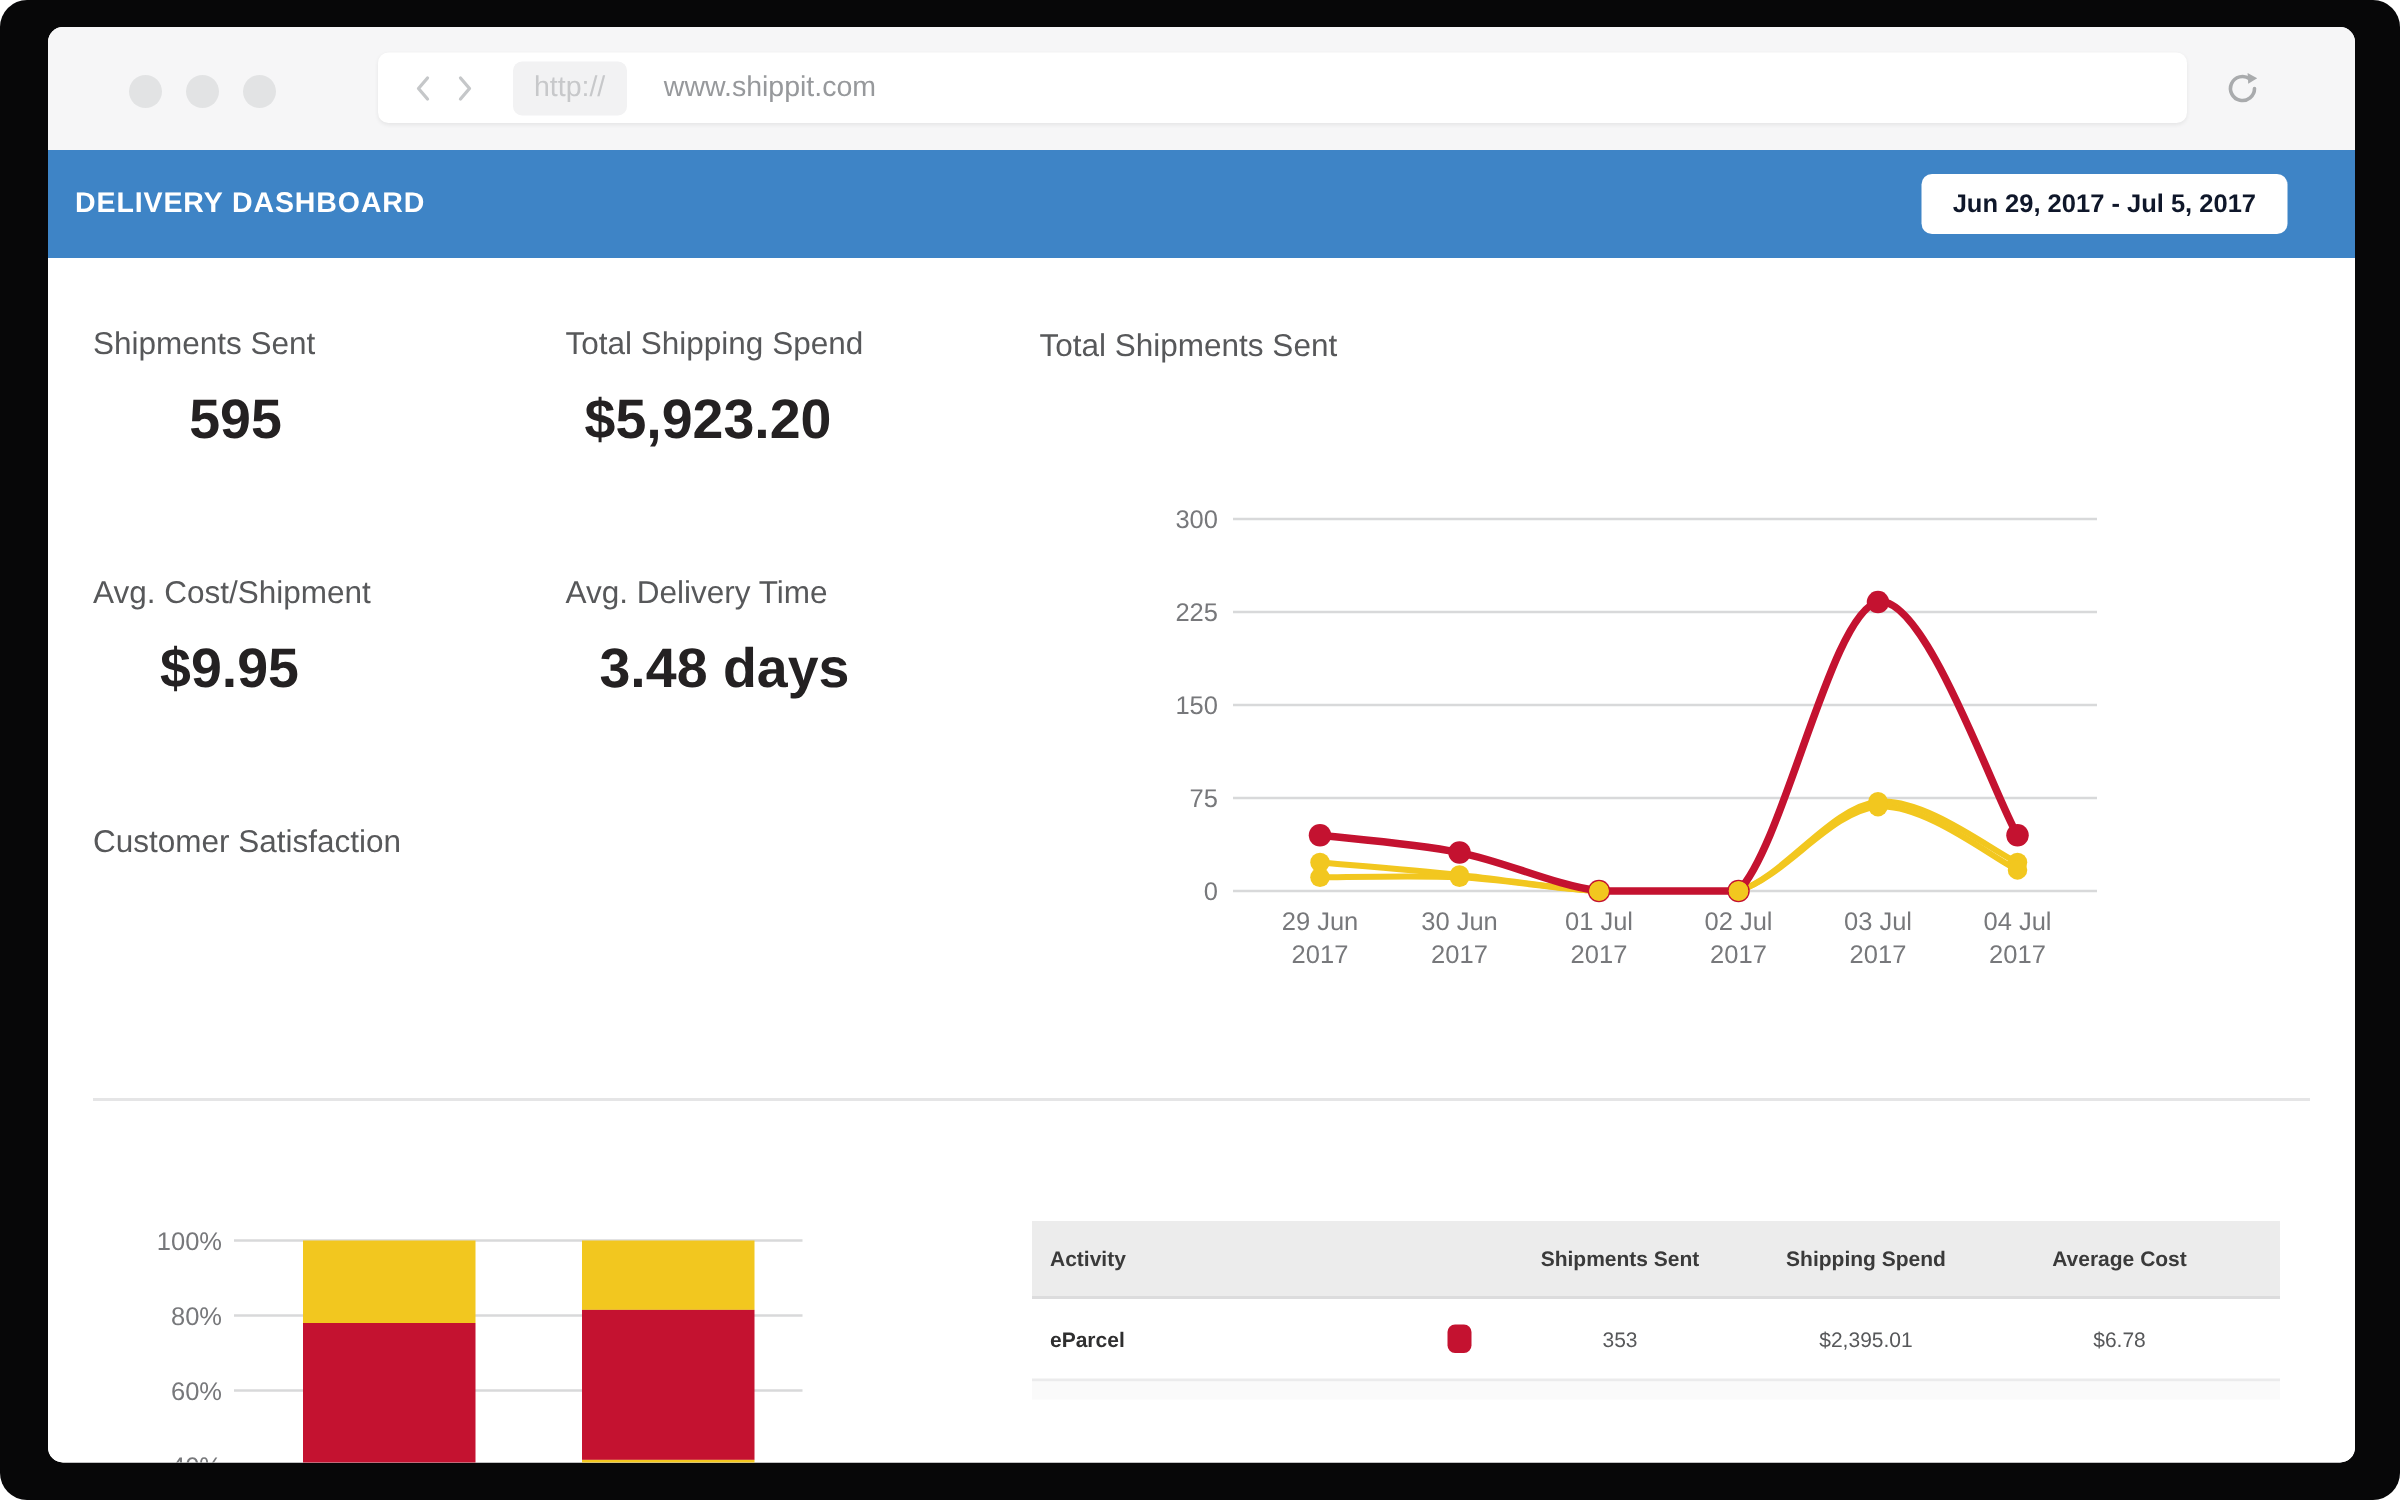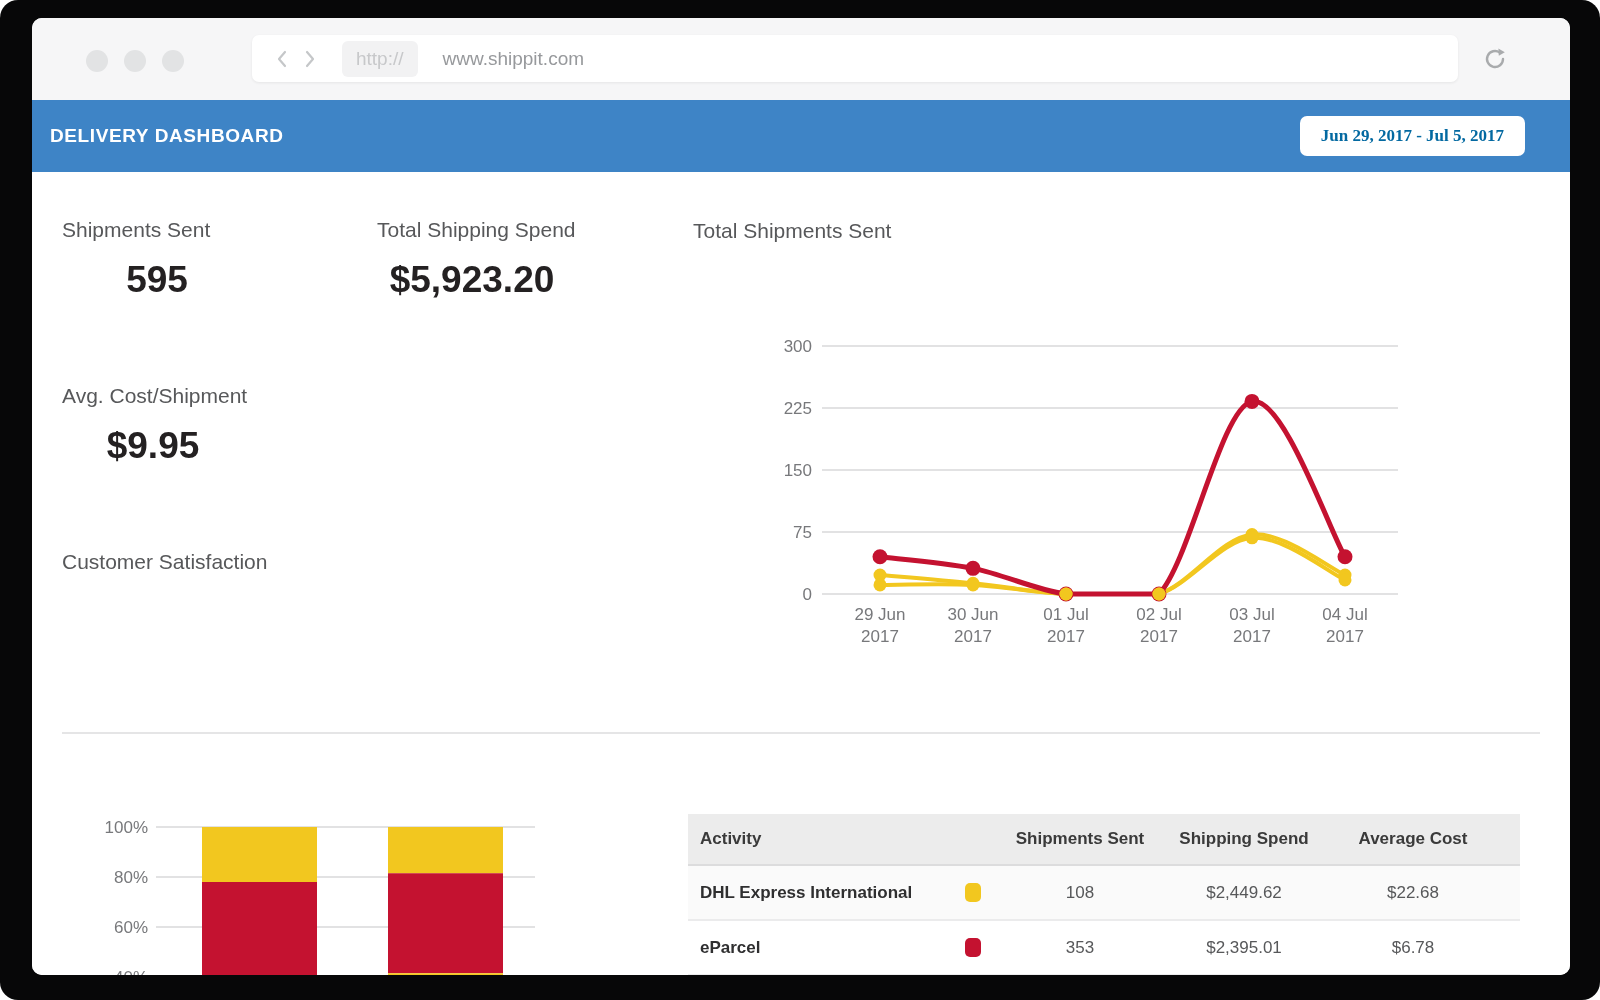--- a/index.html
+++ b/index.html
@@ -15,40 +15,40 @@
            box-shadow:0 1px 3px rgba(0,0,0,.07);display:flex;align-items:center;}
   .nav-arrows{display:flex;gap:16px;margin-left:24px;}
   .scheme-pill{margin-left:26px;background:#f2f2f3;color:#c7c8ca;font-size:19px;padding:7px 14px;border-radius:6px;}
   .url-text{color:#97999c;font-size:19px;margin-left:25px;}
   .refresh{position:absolute;right:62px;top:28px;width:26px;height:26px;cursor:pointer;}
 
   
   .appbar{height:72px;background:#3e84c6;display:flex;align-items:center;justify-content:space-between;
           padding:0 45px 0 18px;}
   .app-title{color:#fff;font-size:19px;font-weight:700;letter-spacing:.6px;}
-  .date-btn{background:#fff;color:#0369a1;font-weight:700;font-size:17px;padding:10px 21px;border:none;
-            border-radius:7px;cursor:pointer;font-family:Liberation Serif, serif;}
+  .date-btn{background:#fff;color:#0f172a;font-weight:700;font-size:17px;padding:10px 21px;border:none;
+            border-radius:7px;cursor:pointer;font-family:Liberation Sans, sans-serif;}
 
   
   .content{position:relative;height:805px;background:#fff;}
   .stat{position:absolute;}
   .stat .label{font-size:21px;color:#57585a;white-space:nowrap;}
   .stat .value{font-size:37px;font-weight:700;color:#242122;margin-top:17px;text-align:center;white-space:nowrap;}
   .stat1{left:30px;top:46px;width:190px;}
   .stat2{left:345px;top:46px;width:190px;}
   .stat3{left:30px;top:212px;width:182px;}
   .stat4{left:345px;top:212px;width:212px;}
   .stat5{left:30px;top:378px;width:186px;}
   .chart-title{position:absolute;left:661px;top:47px;font-size:21px;color:#57585a;}
   .line-chart{position:absolute;left:748px;top:150px;}
   .divider{position:absolute;left:30px;top:560px;width:1478px;border-top:2px solid #e5e5e6;}
   .bar-chart{position:absolute;left:58px;top:610px;}
 
   
-  .table{position:absolute;left:656px;top:642px;width:832px;font-size:17px;}
+  .table{position:absolute;left:656px;top:642px;width:832px;font-size:14px;}
   .thead,.trow{display:grid;grid-template-columns:257px 55px 160px 168px 170px;align-items:center;}
   .thead{height:50px;background:#ececec;font-weight:700;color:#3a3a3a;border-bottom:2px solid #dcdcdd;}
   .thead span,.trow span{text-align:center;}
   .thead .c-activity{text-align:left;padding-left:12px;}
   .trow{height:53px;color:#57585a;border-bottom:2px solid #ebebec;}
   .trow .activity-name{text-align:left;font-weight:700;color:#2f2f30;padding-left:12px;}
   .swatch{width:16px;height:19px;border-radius:5px;margin:0 auto;}
   .sliver{height:12px;background:#fafafa;}
   svg text{font-family:"Liberation Sans",sans-serif;}
 </style>
@@ -94,20 +94,24 @@
           <div class="label">Shipments Sent</div>
           <div class="value">595</div>
         </div>
         <div class="stat stat2">
           <div class="label">Total Shipping Spend</div>
           <div class="value">$5,923.20</div>
         </div>
         <div class="stat stat3">
           <div class="label">Avg. Cost/Shipment</div>
           <div class="value">$9.95</div>
+        </div>
+        <div class="stat stat4">
+          <div class="label">Avg. Delivery Time</div>
+          <div class="value">3.48 days</div>
         </div>
         <div class="stat stat5">
           <div class="label">Customer Satisfaction</div>
         </div>
 
         <div class="chart-title">Total Shipments Sent</div>
         <svg class="line-chart" width="640" height="330" viewBox="0 0 640 330">
             <line x1="42" y1="272" x2="618" y2="272" stroke="#d8d9da" stroke-width="1.6"></line>
             <text x="32" y="278" text-anchor="end" fill="#77787b" font-size="17">0</text>
             <line x1="42" y1="210" x2="618" y2="210" stroke="#d8d9da" stroke-width="1.6"></line>
@@ -173,29 +177,20 @@
 
         <div class="table">
           <div class="thead">
             <span class="c-activity">Activity</span>
             <span></span>
             <span>Shipments Sent</span>
             <span>Shipping Spend</span>
             <span>Average Cost</span>
           </div>
           <div id="table-body">
-              <div class="trow" style="background: rgb(250, 250, 250);">
-                <span class="activity-name">DHL Express International</span>
-                <span>
-                  <span class="swatch" style="background: rgb(242, 199, 31); display: block;"></span>
-                </span>
-                <span>108</span>
-                <span>$2,449.62</span>
-                <span>$22.68</span>
-              </div>
               <div class="trow" style="background: rgb(255, 255, 255);">
                 <span class="activity-name">eParcel</span>
                 <span>
                   <span class="swatch" style="background: rgb(196, 18, 48); display: block;"></span>
                 </span>
                 <span>353</span>
                 <span>$2,395.01</span>
                 <span>$6.78</span>
               </div>
             </div>

